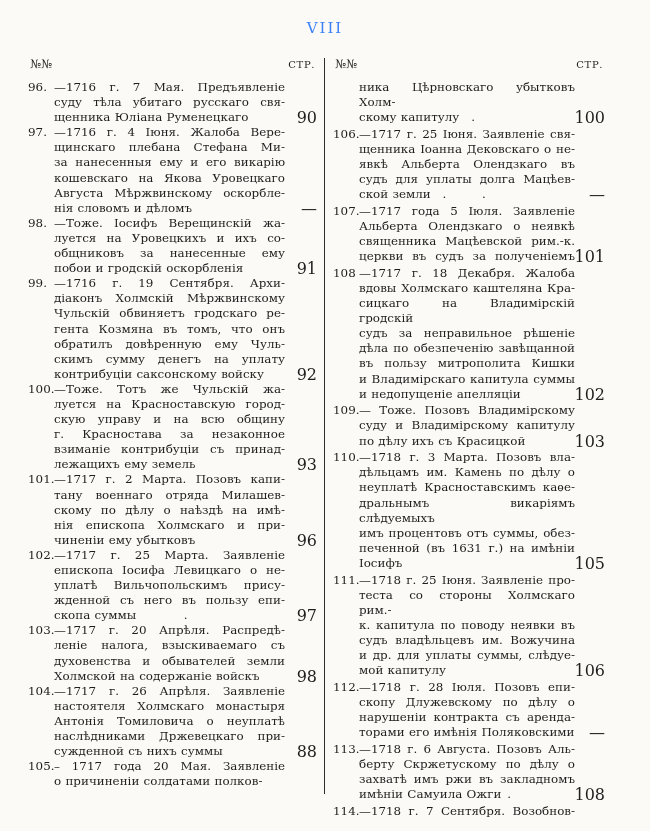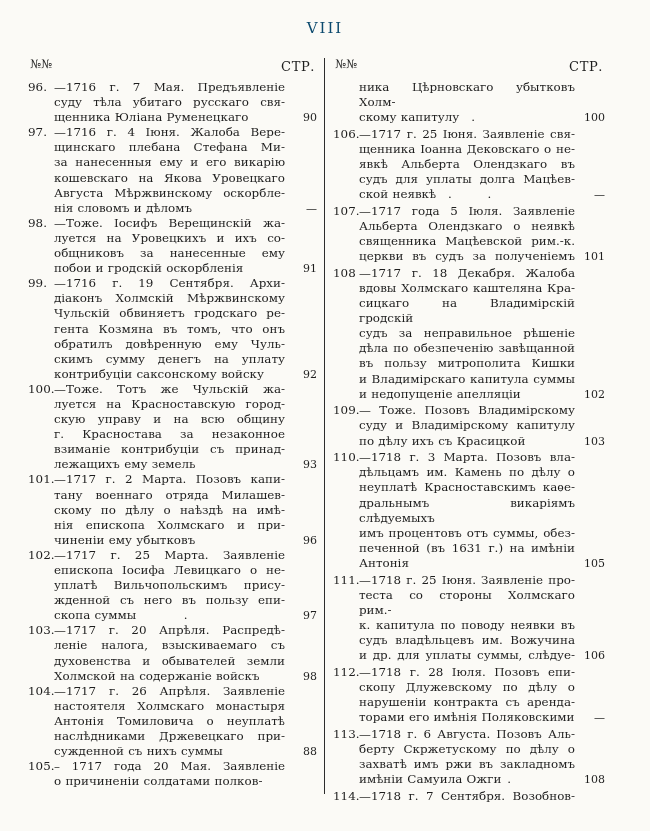--- a/index.html
+++ b/index.html
@@ -6,47 +6,47 @@
   body{
     width:650px;height:831px;
     background:#fbfaf6;
     color:#1e1e1e;
     font-family:"DejaVu Serif","Liberation Serif",serif;
     position:relative;overflow:hidden;
   }
   .sheet{position:absolute;left:0;top:0;width:650px;height:831px;}
   .folio{
     position:absolute;top:19px;left:0;width:650px;
-    text-align:center;font-size:15px;letter-spacing:2px;color:#0c4a6e;
+    text-align:center;font-size:15px;letter-spacing:2px;color:#3b82f6;
   }
   .col{position:absolute;top:56px;}
   .col-left{left:28px;width:289px;}
   .col-right{left:333px;width:272px;}
   .col-head{position:relative;height:24px;}
   .col-head .nn{position:absolute;left:2px;top:1px;font-size:11.5px;}
-  .col-head .str{position:absolute;right:2px;top:3px;font-size:13px;letter-spacing:0.6px;}
+  .col-head .str{position:absolute;right:2px;top:3px;font-size:10px;letter-spacing:0.6px;}
   .divider{
     position:absolute;left:324px;top:58px;width:1px;height:736px;
     background:#2c2c2c;
   }
   .entry{
     position:relative;
     padding-left:26px;padding-right:32px;
     font-size:11.9px;line-height:15.1px;
   }
   .col-right .entry{padding-right:30px;margin-bottom:1.6px;}
   .entry .line{text-align:justify;text-align-last:justify;word-spacing:0.5px;}
   .entry .line.last{text-align-last:left;}
   .entry .num{
     position:absolute;left:0;top:0;width:24px;
     text-align:center;
   }
   .entry .pno{
     position:absolute;right:0;bottom:0;
-    font-size:11px;
+    font-size:16px;
   }
 </style>
 </head>
 <body>
 
 <div class="sheet">
 
   <div class="folio">VIII</div>
 
   <div class="col col-left">
@@ -145,21 +145,21 @@
         <div class="entry">
           <div class="line">ника Цѣрновскаго убытковъ Холм-</div>
           <div class="line last">скому капитулу .</div>
           <span class="pno">100</span>
         </div>
         <div class="entry">
           <div class="line"><span class="num">106.</span>—1717 г. 25 Іюня. Заявленіе свя-</div>
           <div class="line">щенника Іоанна Дековскаго о не-</div>
           <div class="line">явкѣ Альберта Олендзкаго въ</div>
           <div class="line">судъ для уплаты долга Мацѣев-</div>
-          <div class="line last">ской неявкѣ .   .</div>
+          <div class="line last">ской земли .   .</div>
           <span class="pno">—</span>
         </div>
         <div class="entry">
           <div class="line"><span class="num">107.</span>—1717 года 5 Іюля. Заявленіе</div>
           <div class="line">Альберта Олендзкаго о неявкѣ</div>
           <div class="line">священника Мацѣевской рим.-к.</div>
           <div class="line">церкви въ судъ за полученіемъ</div>
           <span class="pno">101</span>
         </div>
         <div class="entry">
@@ -179,29 +179,30 @@
           <div class="line last">по дѣлу ихъ съ Красицкой</div>
           <span class="pno">103</span>
         </div>
         <div class="entry">
           <div class="line"><span class="num">110.</span>—1718 г. 3 Марта. Позовъ вла-</div>
           <div class="line">дѣльцамъ им. Камень по дѣлу о</div>
           <div class="line">неуплатѣ Красноставскимъ каѳе-</div>
           <div class="line">дральнымъ викаріямъ слѣдуемыхъ</div>
           <div class="line">имъ процентовъ отъ суммы, обез-</div>
           <div class="line">печенной (въ 1631 г.) на имѣніи</div>
-          <div class="line last">Антонія</div>
+          <div class="line last">Іосифъ</div>
           <span class="pno">105</span>
         </div>
         <div class="entry">
           <div class="line"><span class="num">111.</span>—1718 г. 25 Іюня. Заявленіе про-</div>
           <div class="line">теста со стороны Холмскаго рим.-</div>
           <div class="line">к. капитула по поводу неявки въ</div>
           <div class="line">судъ владѣльцевъ им. Вожучина</div>
           <div class="line">и др. для уплаты суммы, слѣдуе-</div>
+          <div class="line last">мой капитулу</div>
           <span class="pno">106</span>
         </div>
         <div class="entry">
           <div class="line"><span class="num">112.</span>—1718 г. 28 Іюля. Позовъ епи-</div>
           <div class="line">скопу Длужевскому по дѣлу о</div>
           <div class="line">нарушеніи контракта съ аренда-</div>
           <div class="line last">торами его имѣнія Поляковскими</div>
           <span class="pno">—</span>
         </div>
         <div class="entry">

